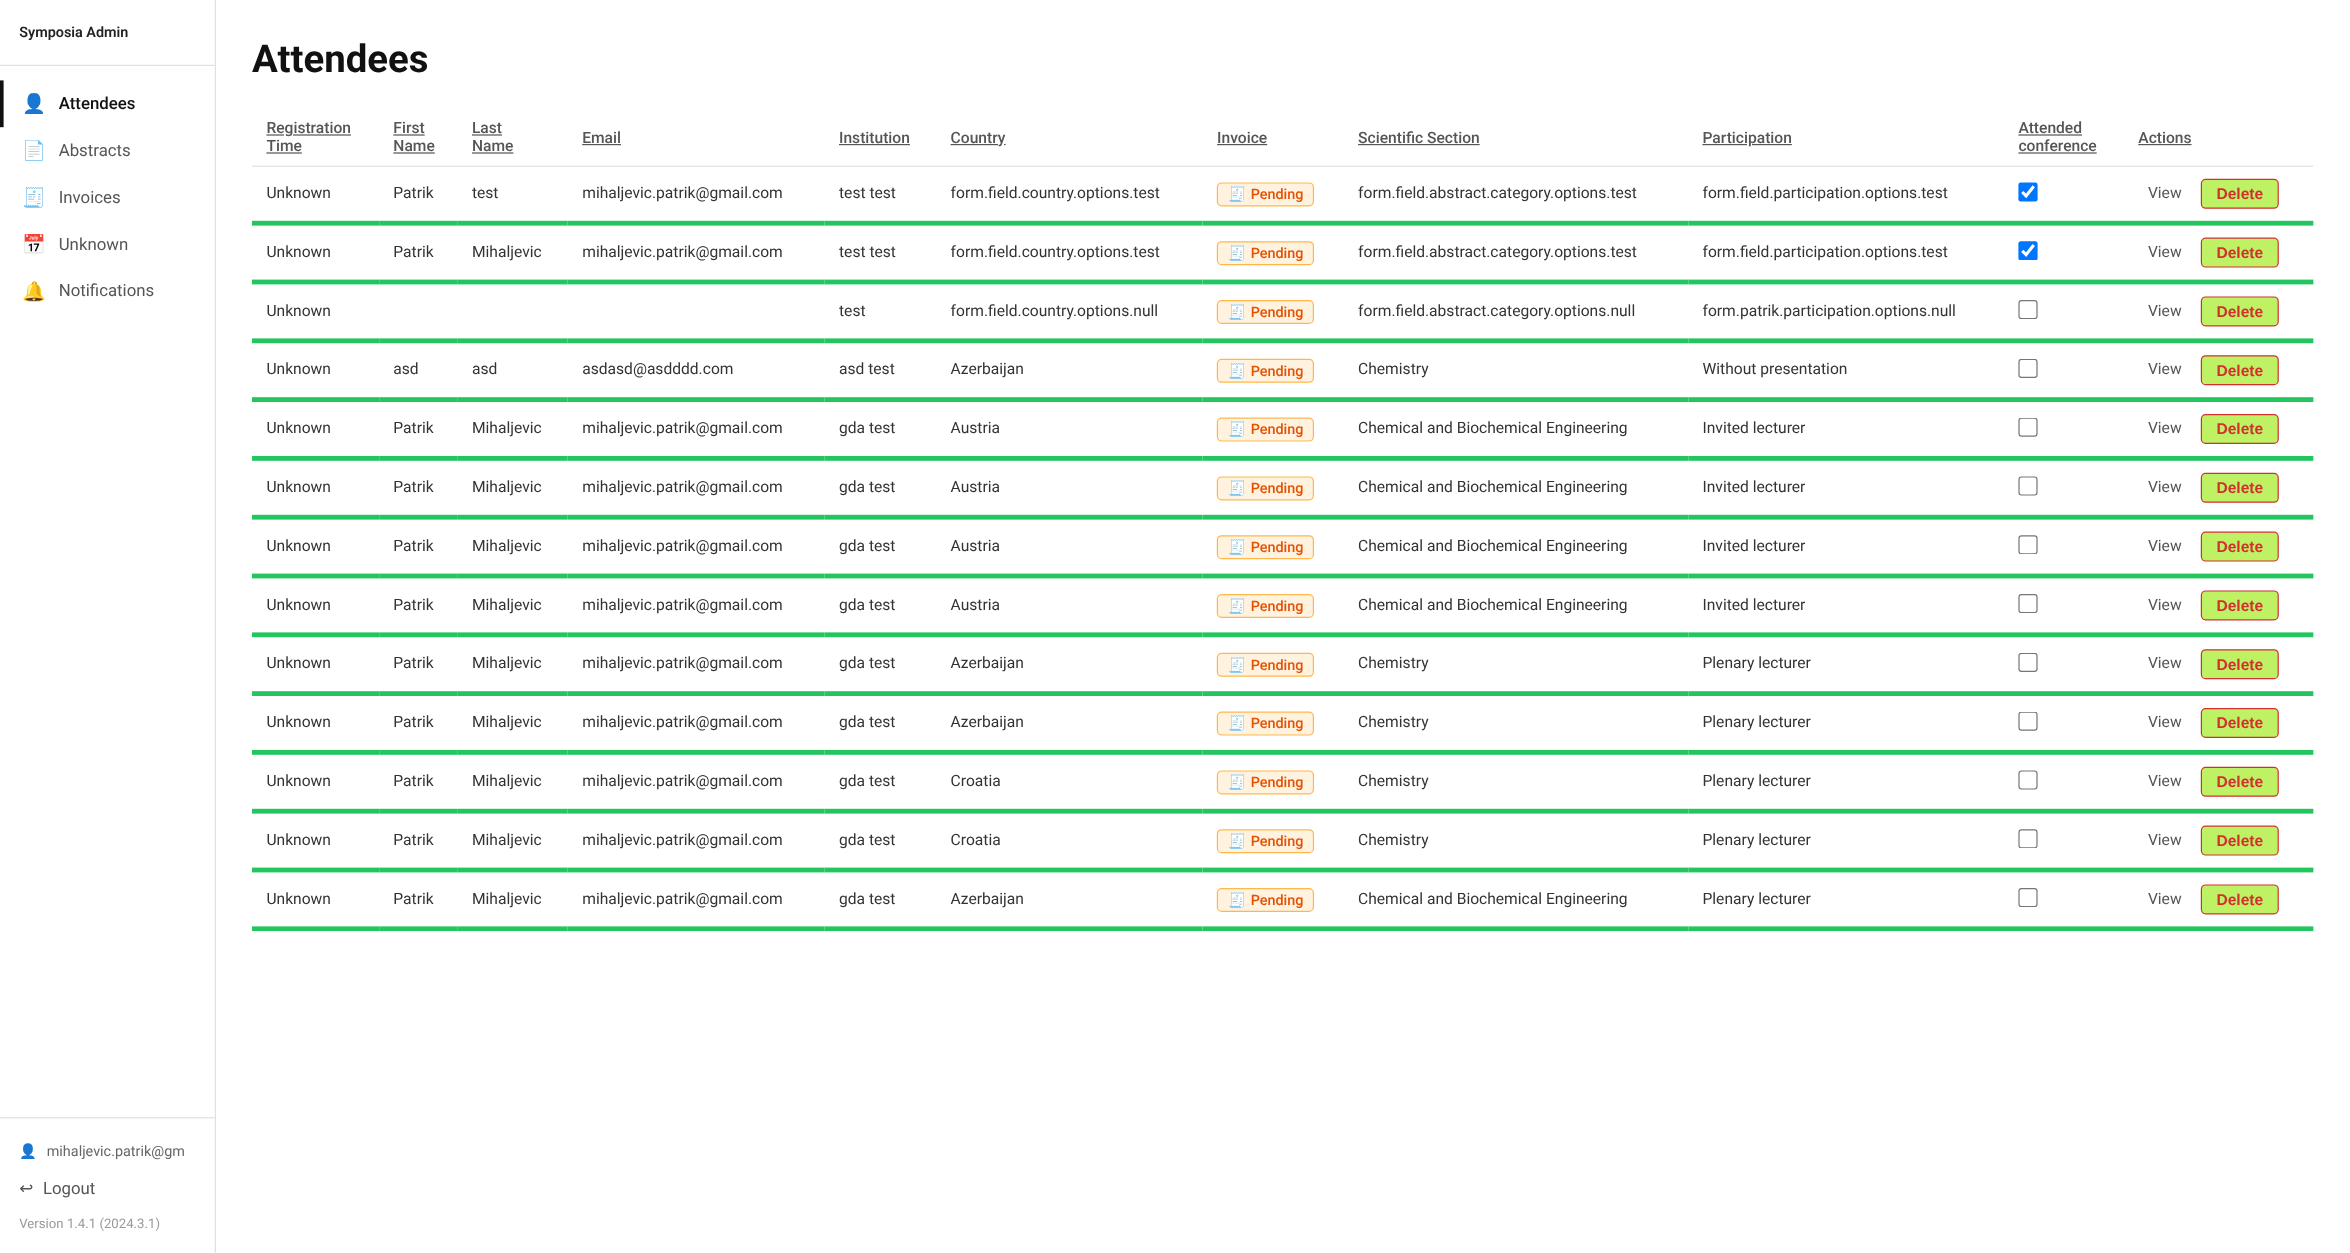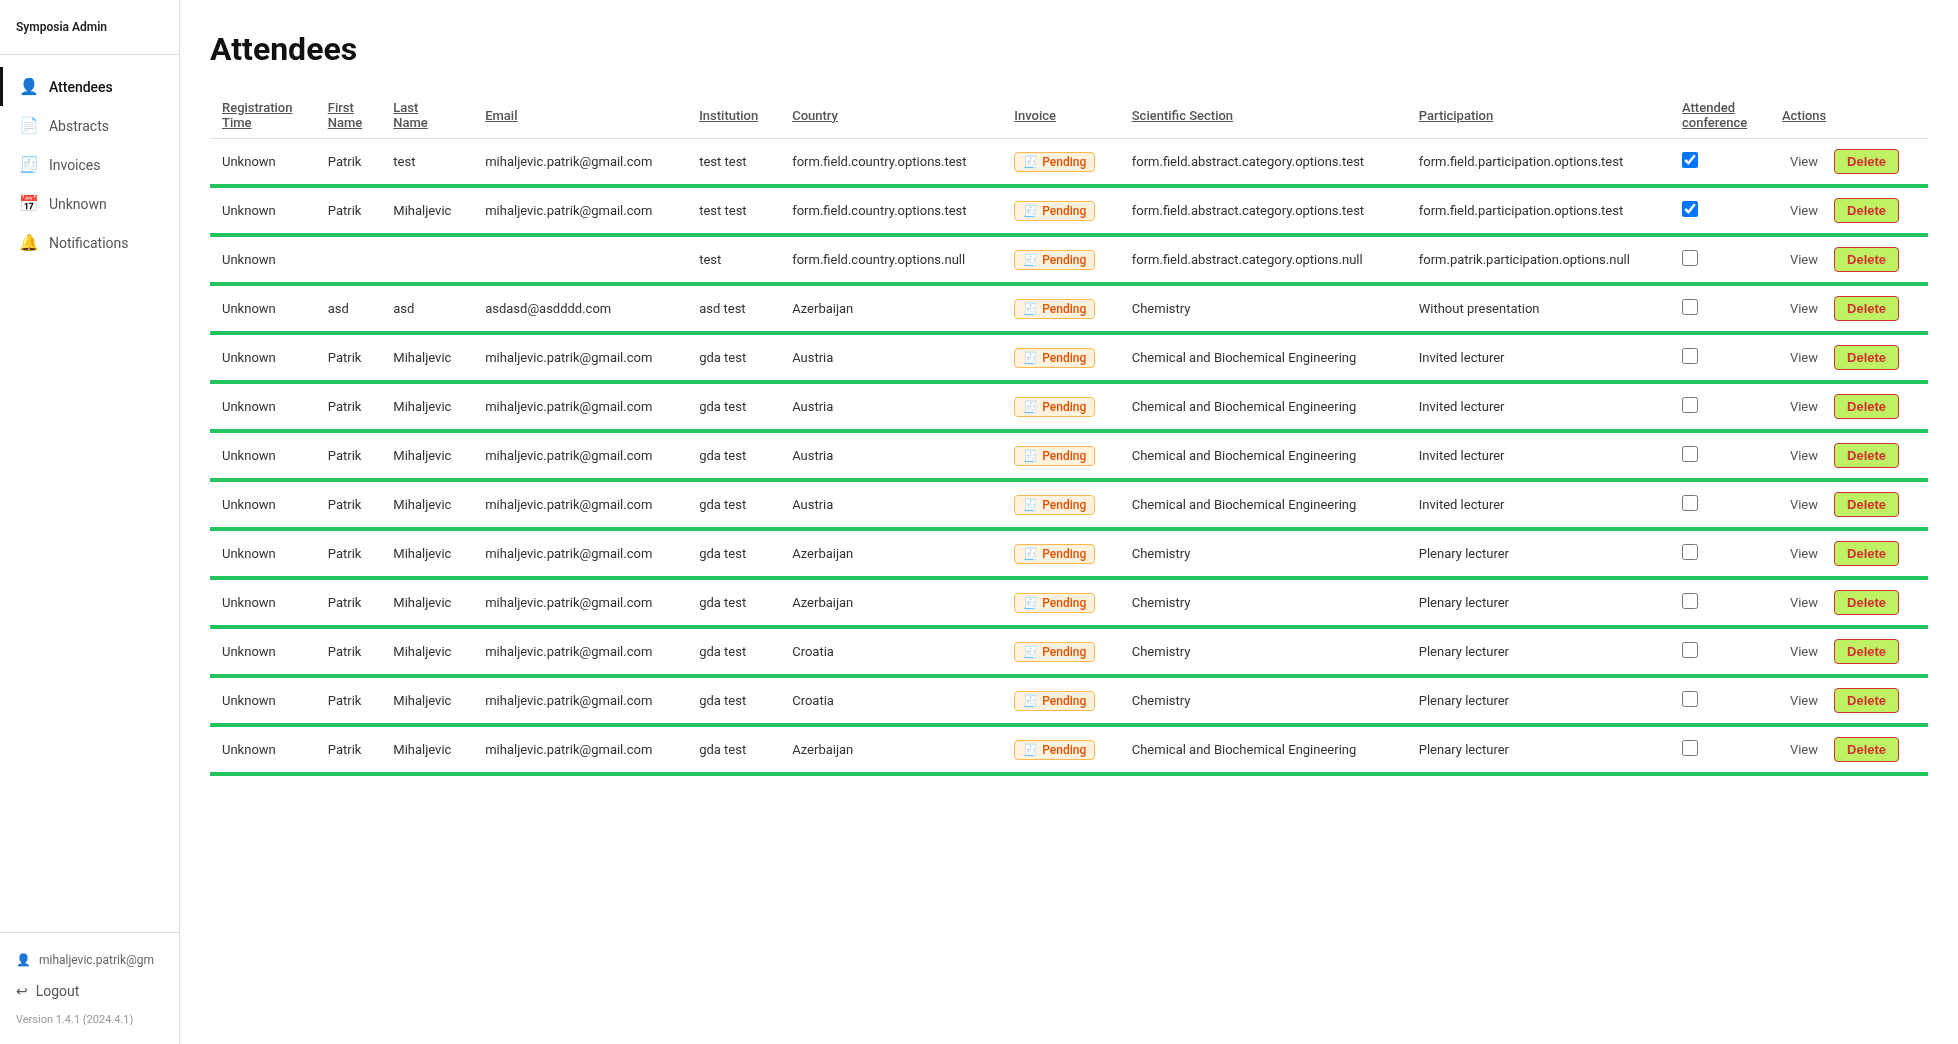--- a/index.html
+++ b/index.html
@@ -254,21 +254,21 @@
   </nav>
   <div class="sidebar-bottom">
     <div class="sidebar-user">
       <span>👤</span>
       <span>mihaljevic.patrik@gm</span>
     </div>
     <div class="sidebar-logout">
       <span>↩</span>
       <span>Logout</span>
     </div>
-    <div class="sidebar-version">Version 1.4.1 (2024.4.1)</div>
+    <div class="sidebar-version">Version 1.4.1 (2024.3.1)</div>
   </div>
 </div>
 
 <div class="main">
   <h1 class="page-title">Attendees</h1>
 
 
   <div class="table-wrapper">
     <table>
       <thead>

